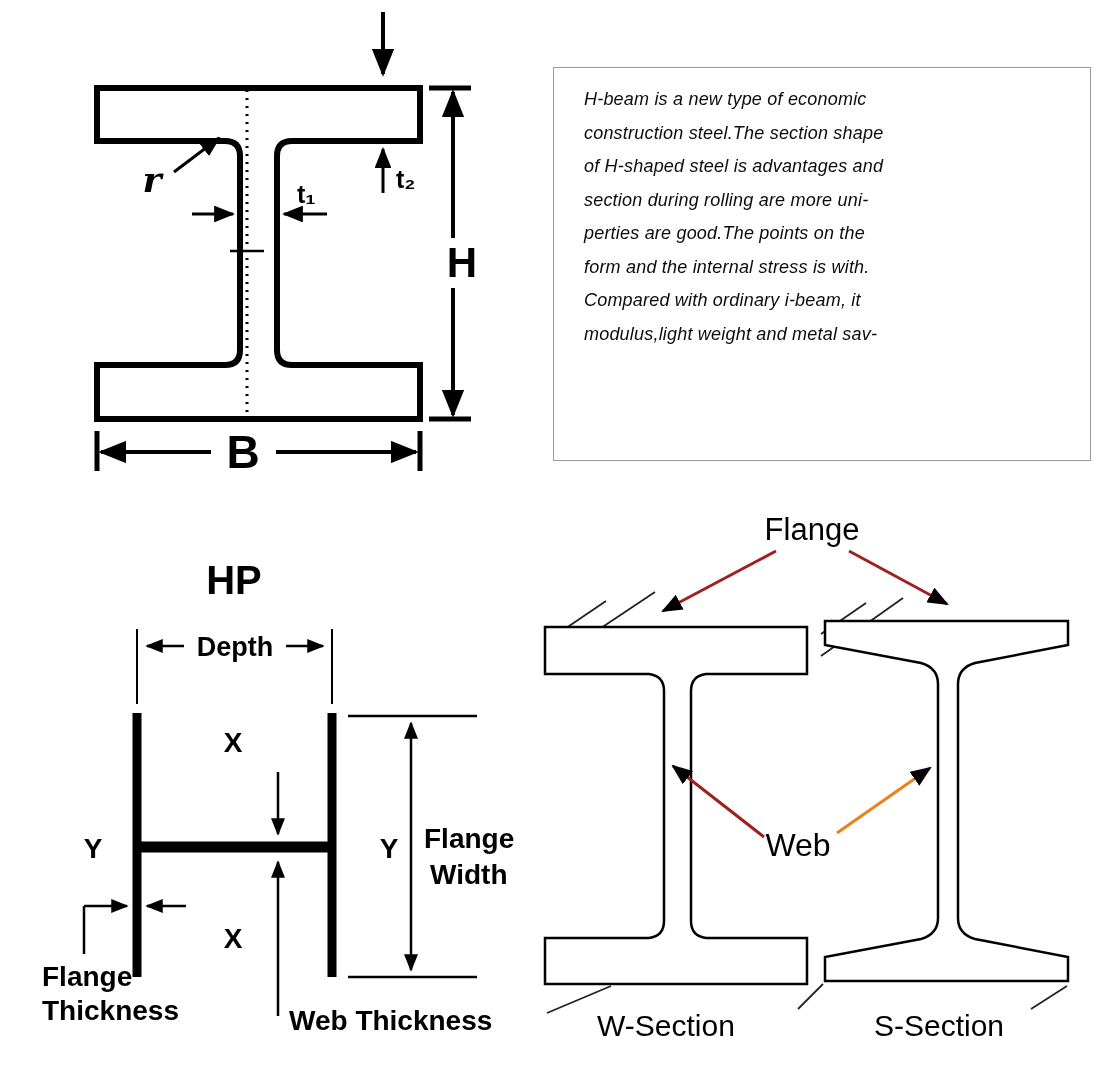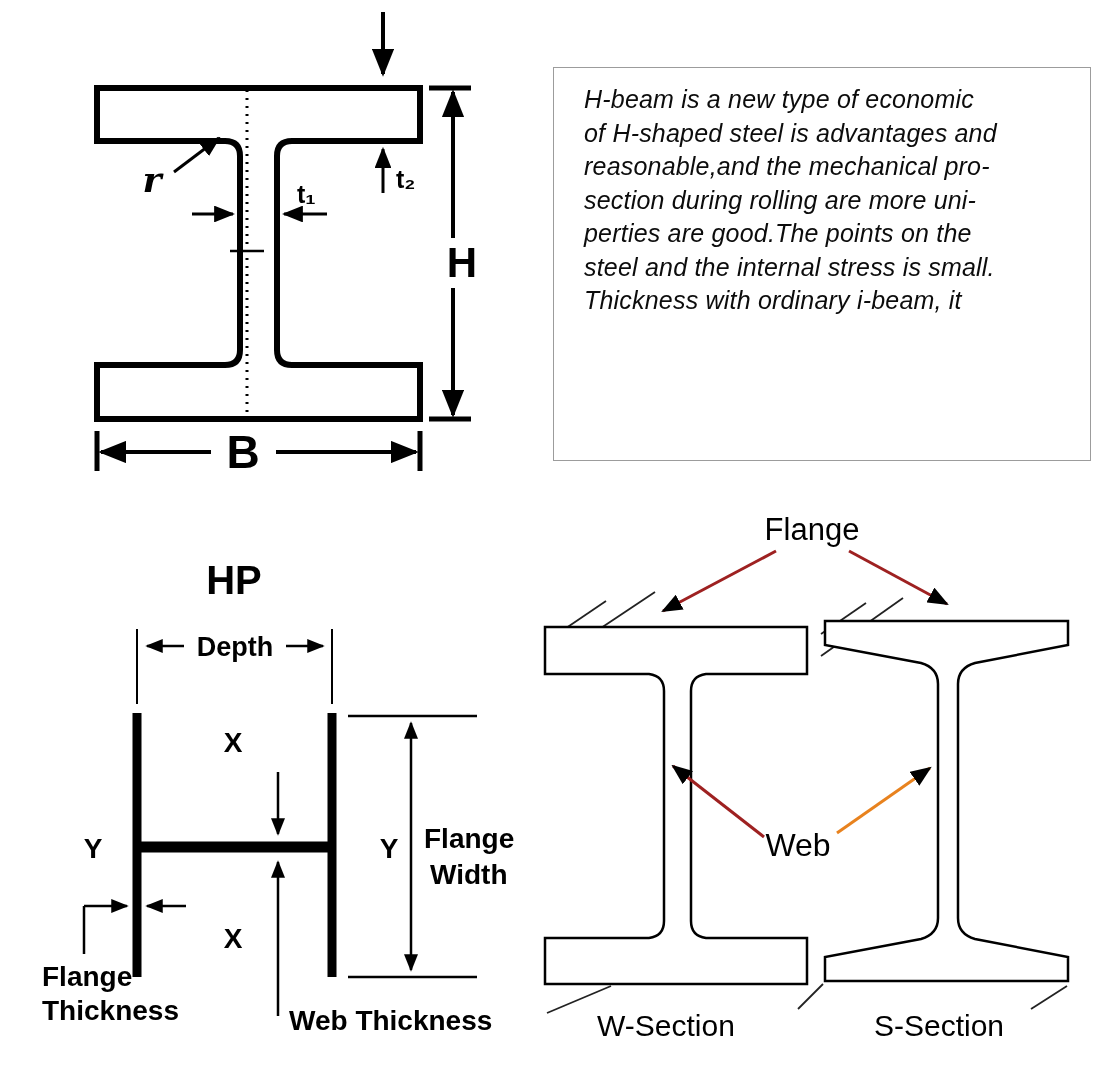--- a/index.html
+++ b/index.html
@@ -12,21 +12,21 @@
   }
   .diagram-svg{position:absolute;left:0;top:0;}
   svg text{font-family:"Liberation Sans","DejaVu Sans",sans-serif;fill:#000;}
   .lbl-bold{font-weight:bold;}
   .r-label{font-family:"DejaVu Serif","Liberation Serif",serif;font-style:italic;font-weight:bold;}
   .desc-box{
     position:absolute;left:553px;top:67px;width:538px;height:394px;
     box-sizing:border-box;
     border:1px solid #9c9c9c;background:#ffffff;
     padding:15px 16px 17px 30px;
-    font-style:italic;font-size:25px;line-height:33.5px;
+    font-style:italic;font-size:18px;line-height:33.5px;
     color:#0c0c0c;letter-spacing:0.2px;font-weight:500;
   }
   .desc-line{white-space:nowrap;}
 </style>
 </head>
 <body>
 
 <div class="canvas">
 
   <svg class="diagram-svg" width="1100" height="1077" viewBox="0 0 1100 1077">
@@ -124,21 +124,22 @@
       <line x1="764" y1="837" x2="673" y2="766" stroke-width="3" marker-end="url(#arr)" stroke="#9e2121"></line>
       <line x1="837" y1="833" x2="930" y2="768" stroke-width="3" marker-end="url(#arr)" stroke="#e8821e"></line>
 
       <text x="666" y="1036" font-size="30" font-weight="500" text-anchor="middle" fill="#35cc35">W-Section</text>
       <text x="939" y="1036" font-size="30" font-weight="500" text-anchor="middle" fill="#35cc35">S-Section</text>
     </g>
   </svg>
 
   <div class="desc-box">
     <div class="desc-line">H-beam is a new type of economic</div>
+    <div class="desc-line">construction steel.The section shape</div>
     <div class="desc-line">of H-shaped steel is advantages and</div>
-    <div class="desc-line">reasonable,and the mechanical pro-</div>
     <div class="desc-line">section during rolling are more uni-</div>
     <div class="desc-line">perties are good.The points on the</div>
-    <div class="desc-line">steel and the internal stress is small.</div>
-    <div class="desc-line">Thickness with ordinary i-beam, it</div>
+    <div class="desc-line">form and the internal stress is with.</div>
+    <div class="desc-line">Compared with ordinary i-beam, it</div>
+    <div class="desc-line">modulus,light weight and metal sav-</div>
   </div>
 
 </div>
 
 </body></html>

